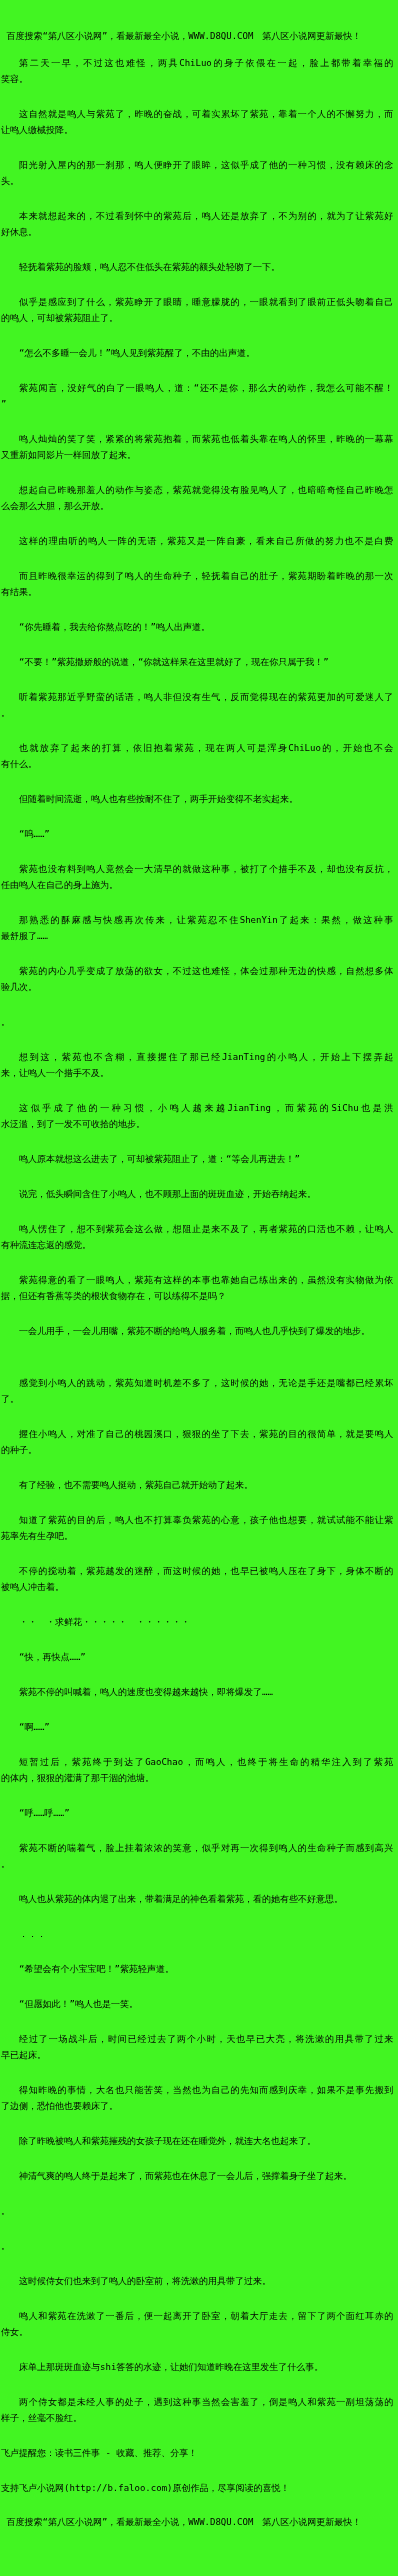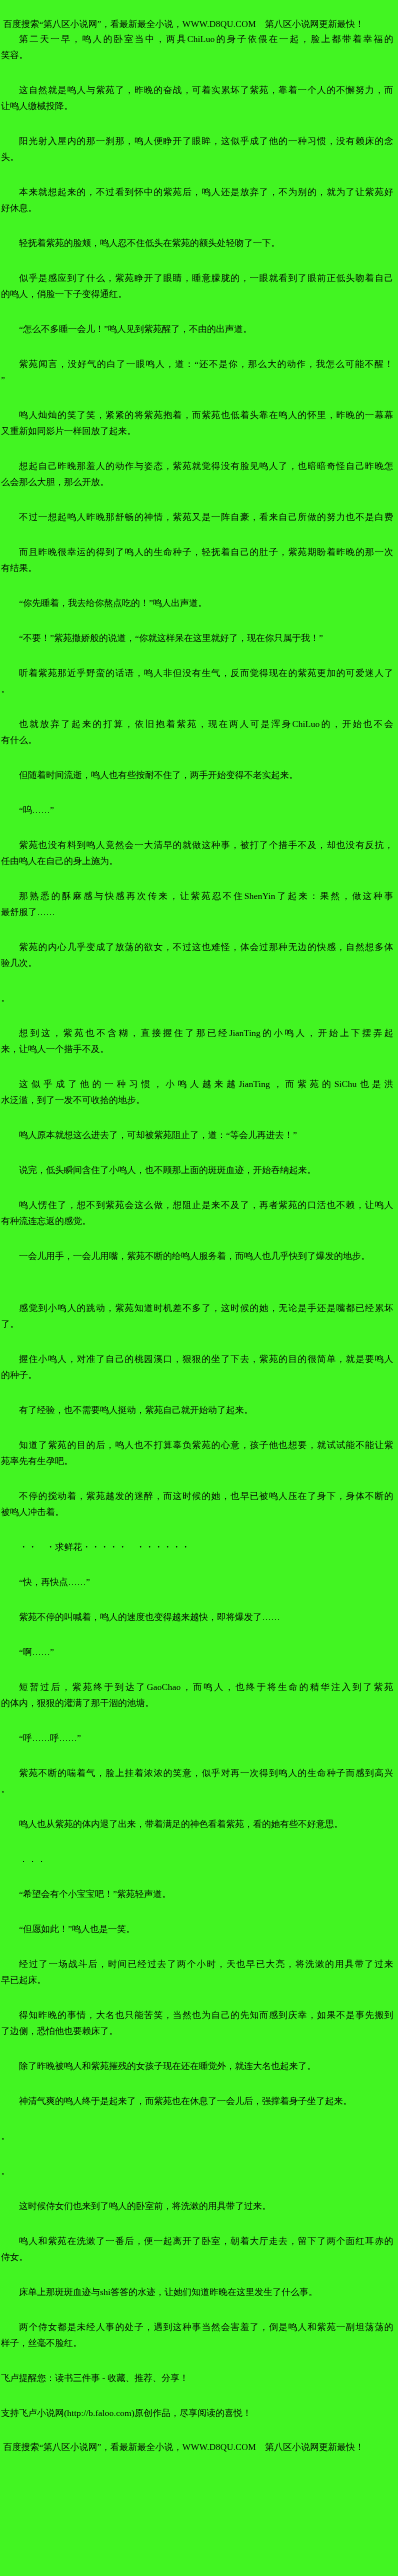--- a/index.html
+++ b/index.html
@@ -1,75 +1,75 @@
 <!DOCTYPE html>
 <html style="font-size:9px"><head>
 <meta charset="utf-8">
 <style>
 html,body{margin:0;padding:0;}
 body{width:399px;height:2576px;background:#42F522;overflow:hidden;}
 .wrap{padding:16.5px 5.7px 0 1.1px;font-family:"DejaVu Sans Mono",monospace;font-size:9px;color:#000;}
-.para{margin:0 0 19px;font-family:Liberation Serif, serif;}
+.para{margin:12px 0 19px;}
 .para.late{margin-bottom:19px;}
 .para:last-child{margin-bottom:0;}
 .ln{line-height:16px;white-space:pre-wrap;word-break:break-all;}
 .ln.full{text-align:justify;text-align-last:justify;}
 .ind .ln.l0{text-indent:18px;}
 .hdr{margin-bottom:0;}
 .hdr .ln{line-height:14.2px;}
 .sp{margin-bottom:36px !important;}
 </style>
 </head>
 <body>
 
 <div class="wrap">
   <div>
       <div class="para hdr">
         <div class="ln l0"> 百度搜索“第八区小说网”，看最新最全小说，WWW.D8QU.COM　第八区小说网更新最快！</div>
       </div>
       <div class="para ind">
-        <div class="ln l0 full">第二天一早，鸣人的卧室当中，两具ChiLuo的身子依偎在一起，脸上都带着幸福的</div>
+        <div class="ln l0 full">第二天一早，不过这也难怪，两具ChiLuo的身子依偎在一起，脸上都带着幸福的</div>
         <div class="ln l1">笑容。</div>
       </div>
       <div class="para ind">
         <div class="ln l0 full">这自然就是鸣人与紫苑了，昨晚的奋战，可着实累坏了紫苑，靠着一个人的不懈努力，而</div>
         <div class="ln l1">让鸣人缴械投降。</div>
       </div>
       <div class="para ind">
         <div class="ln l0 full">阳光射入屋内的那一刹那，鸣人便睁开了眼眸，这似乎成了他的一种习惯，没有赖床的念</div>
         <div class="ln l1">头。</div>
       </div>
       <div class="para ind">
         <div class="ln l0 full">本来就想起来的，不过看到怀中的紫苑后，鸣人还是放弃了，不为别的，就为了让紫苑好</div>
         <div class="ln l1">好休息。</div>
       </div>
       <div class="para ind">
         <div class="ln l0">轻抚着紫苑的脸颊，鸣人忍不住低头在紫苑的额头处轻吻了一下。</div>
       </div>
       <div class="para ind">
         <div class="ln l0 full">似乎是感应到了什么，紫苑睁开了眼睛，睡意朦胧的，一眼就看到了眼前正低头吻着自己</div>
-        <div class="ln l1">的鸣人，俏脸一下子变得通红。</div>
+        <div class="ln l1">的鸣人，可却被紫苑阻止了。</div>
       </div>
       <div class="para ind">
         <div class="ln l0">“怎么不多睡一会儿！”鸣人见到紫苑醒了，不由的出声道。</div>
       </div>
       <div class="para ind">
         <div class="ln l0 full">紫苑闻言，没好气的白了一眼鸣人，道：“还不是你，那么大的动作，我怎么可能不醒！</div>
         <div class="ln l1">”</div>
       </div>
       <div class="para ind">
         <div class="ln l0 full">鸣人灿灿的笑了笑，紧紧的将紫苑抱着，而紫苑也低着头靠在鸣人的怀里，昨晚的一幕幕</div>
         <div class="ln l1">又重新如同影片一样回放了起来。</div>
       </div>
       <div class="para ind">
         <div class="ln l0 full">想起自己昨晚那羞人的动作与姿态，紫苑就觉得没有脸见鸣人了，也暗暗奇怪自己昨晚怎</div>
         <div class="ln l1">么会那么大胆，那么开放。</div>
       </div>
       <div class="para ind">
-        <div class="ln l0 full">不过一想起鸣人昨晚那舒畅的神情，紫苑又是一阵自豪，看来自己所做的努力也不是白费</div>
+        <div class="ln l0 full">这样的理由听的鸣人一阵的无语，紫苑又是一阵自豪，看来自己所做的努力也不是白费</div>
       </div>
       <div class="para ind">
         <div class="ln l0 full">而且昨晚很幸运的得到了鸣人的生命种子，轻抚着自己的肚子，紫苑期盼着昨晚的那一次</div>
         <div class="ln l1">有结果。</div>
       </div>
       <div class="para ind">
         <div class="ln l0">“你先睡着，我去给你熬点吃的！”鸣人出声道。</div>
       </div>
       <div class="para ind">
         <div class="ln l0">“不要！”紫苑撒娇般的说道，“你就这样呆在这里就好了，现在你只属于我！”</div>
@@ -113,20 +113,24 @@
       </div>
       <div class="para ind">
         <div class="ln l0">鸣人原本就想这么进去了，可却被紫苑阻止了，道：“等会儿再进去！”</div>
       </div>
       <div class="para ind">
         <div class="ln l0">说完，低头瞬间含住了小鸣人，也不顾那上面的斑斑血迹，开始吞纳起来。</div>
       </div>
       <div class="para ind">
         <div class="ln l0 full">鸣人愣住了，想不到紫苑会这么做，想阻止是来不及了，再者紫苑的口活也不赖，让鸣人</div>
         <div class="ln l1">有种流连忘返的感觉。</div>
+      </div>
+      <div class="para ind">
+        <div class="ln l0 full">紫苑得意的看了一眼鸣人，紫苑有这样的本事也靠她自己练出来的，虽然没有实物做为依</div>
+        <div class="ln l1">据，但还有香蕉等类的根状食物存在，可以练得不是吗？</div>
       </div>
       <div class="para ind sp">
         <div class="ln l0">一会儿用手，一会儿用嘴，紫苑不断的给鸣人服务着，而鸣人也几乎快到了爆发的地步。</div>
       </div>
       <div class="para ind late">
         <div class="ln l0 full">感觉到小鸣人的跳动，紫苑知道时机差不多了，这时候的她，无论是手还是嘴都已经累坏</div>
         <div class="ln l1">了。</div>
       </div>
       <div class="para ind late">
         <div class="ln l0 full">握住小鸣人，对准了自己的桃园溪口，狠狠的坐了下去，紫苑的目的很简单，就是要鸣人</div>

